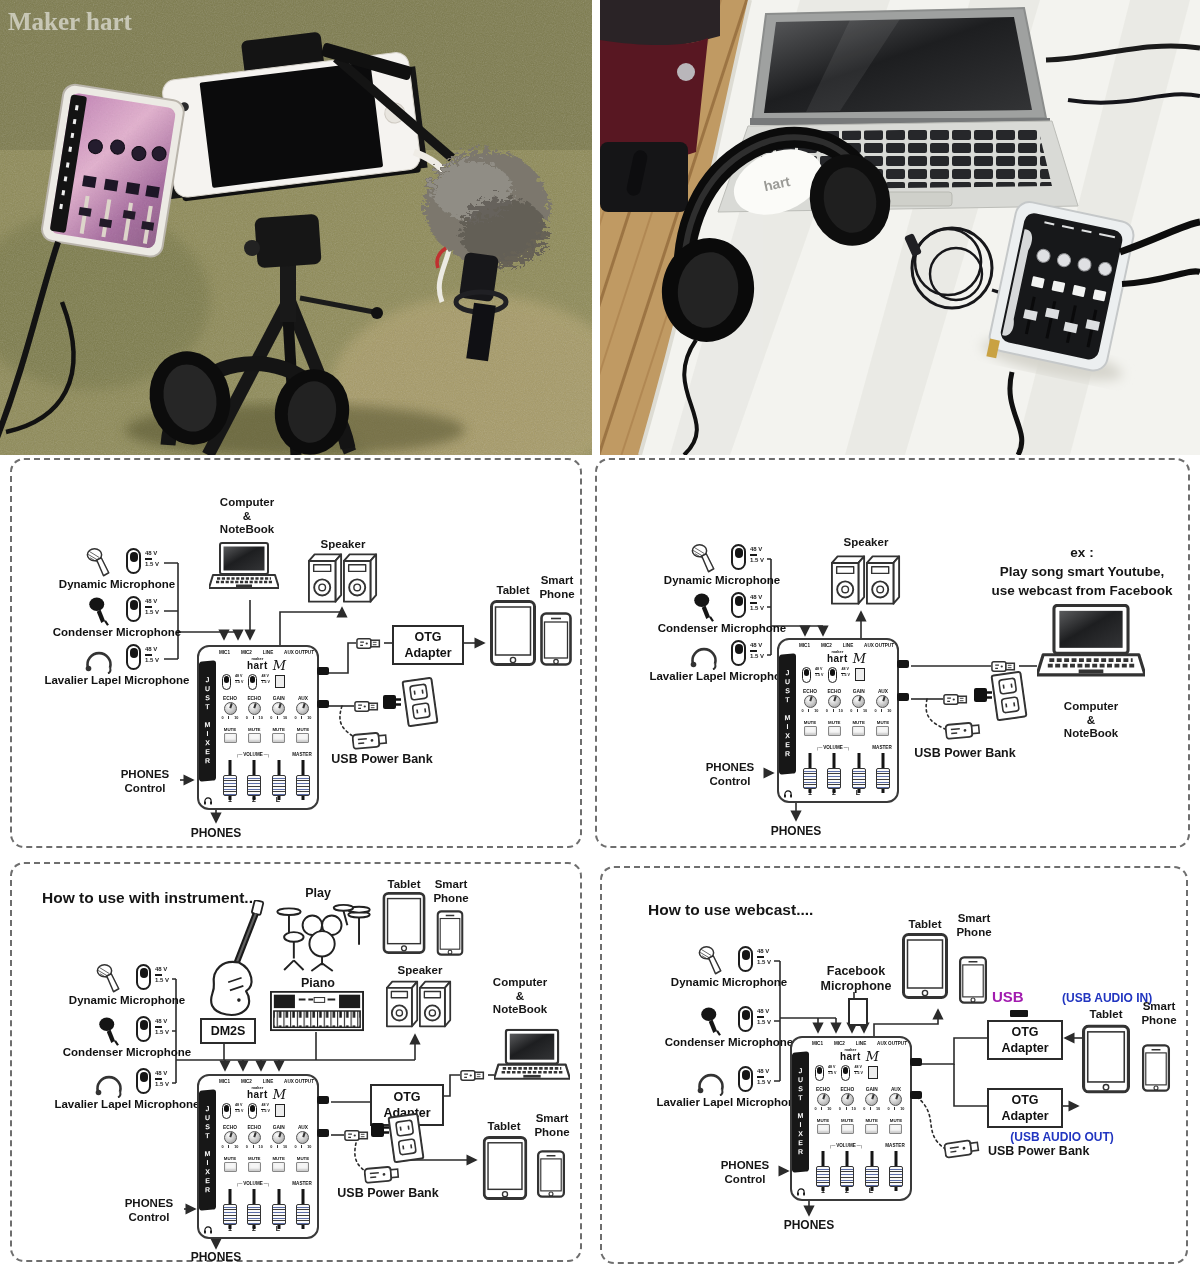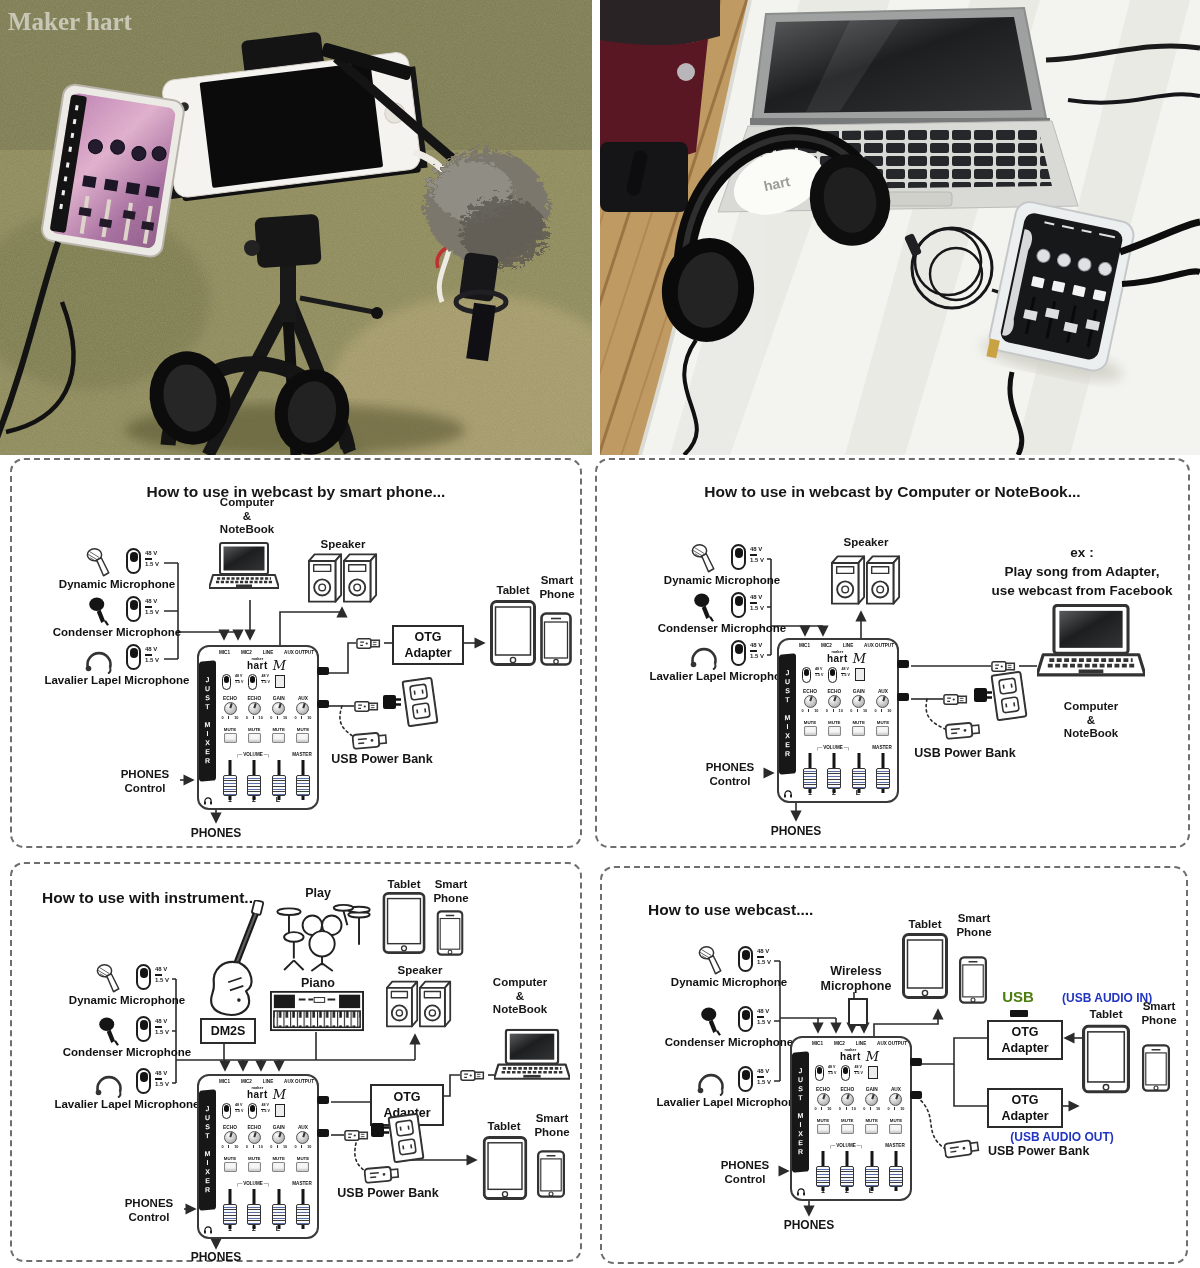--- a/index.html
+++ b/index.html
@@ -23,21 +23,21 @@
   .nw{white-space:nowrap;}
   .ico{position:absolute;}
   .ico svg{width:100%;height:100%;display:block;}
   .otgbox{position:absolute;border:2px solid #2b2b2b;background:#fff;display:flex;flex-direction:column;
           align-items:center;justify-content:center;font-weight:bold;font-size:12.5px;line-height:1.3;}
   .dmbox{position:absolute;border:2px solid #2b2b2b;background:#fff;display:flex;align-items:center;
          justify-content:center;font-weight:bold;font-size:12.5px;}
   .rxbox{position:absolute;border:2px solid #2b2b2b;background:#fff;}
   .nub{position:absolute;background:#141414;border-radius:1px;}
   .blue{position:absolute;color:var(--blue,#2135c0);font-weight:bold;font-size:12px;white-space:nowrap;}
-  .usbbig{position:absolute;font-size:15px;font-weight:bold;color:#4d7c0f;text-align:center;}
+  .usbbig{position:absolute;font-size:15px;font-weight:bold;color:#a21caf;text-align:left;}
   .rot-out{transform:rotate(-8deg);}
   
   .micset{position:absolute;display:flex;flex-direction:column;gap:4px;}
   .gap8{gap:8px;} .gap16{gap:16px;}
   .microw{position:relative;width:190px;height:44px;}
   .mic-ico{position:absolute;left:40px;top:0;width:34px;height:30px;}
   .mic-ico svg{width:100%;height:100%;}
   .vswitch{position:absolute;left:84px;top:0;width:15px;height:26px;border:2px solid #1d1d1d;border-radius:8px;background:#fff;box-sizing:border-box;}
   .vswitch i{position:absolute;left:1.5px;top:1.5px;width:8px;height:10px;background:#141414;border-radius:4px;}
   .swlabs{position:absolute;left:103px;top:2px;display:flex;flex-direction:column;align-items:flex-start;
@@ -463,21 +463,20 @@
       <path class="w arr" d="M238,140 V179"></path>
       <path class="w arr" d="M268,185 V152 H330 V148"></path>
       <path class="w" d="M314,213 H336 V183 H344"></path>
       <path class="w" d="M372,183 H380"></path>
       <path class="w arr" d="M448,183 H472"></path>
       <path class="w" d="M314,246 H342"></path>
       <path class="w dot" d="M330,246 C324,264 332,270 342,277"></path>
       <path class="w arr" d="M168,320 H181"></path>
       <path class="w arr" d="M204,350 V362"></path>
     </svg>
-    <h2 class="ptitle ctr" style="top:10px">How to use in webcast by smart phone...</h2>
     <div class="lab" style="left:200px;top:36px;width:70px">
       <span>Computer</span><br><span>&amp;</span><br><span>NoteBook</span>
     </div>
     <div class="ico" style="left:197px;top:82px;width:70px;height:52px">
         <svg viewBox="0 0 70 52">
           <use href="#i-laptop"></use>
         </svg>
       </div>
     <div class="lab nw" style="left:300px;top:78px;width:62px">Speaker</div>
     <div class="ico" style="left:296px;top:92px;width:70px;height:52px">
@@ -720,29 +719,28 @@
       <path class="w arr" d="M208,166 V175"></path>
       <path class="w arr" d="M226,166 V175"></path>
       <path class="w arr" d="M264,178 V152"></path>
       <path class="w" d="M314,206 H394"></path>
       <path class="w" d="M422,206 H440"></path>
       <path class="w" d="M314,239 H346"></path>
       <path class="w dot" d="M330,239 C326,258 336,263 348,269"></path>
       <path class="w arr" d="M168,313 H176"></path>
       <path class="w arr" d="M199,343 V360"></path>
     </svg>
-    <h2 class="ptitle ctr" style="top:10px">How to use in webcast by Computer or NoteBook...</h2>
     <div class="lab nw" style="left:238px;top:76px;width:62px">Speaker</div>
     <div class="ico" style="left:234px;top:94px;width:70px;height:52px">
         <svg viewBox="0 0 74 54">
           <use href="#i-speakers"></use>
         </svg>
       </div>
     <div class="lab" style="left:355px;top:84px;width:260px;font-size:13.5px;line-height:1.4">
-      <span>ex :</span><br><span>Play song from Adapter,</span><br><span>use webcast from Facebook</span>
+      <span>ex :</span><br><span>Play song smart Youtube,</span><br><span>use webcast from Facebook</span>
     </div>
 
     <div class="micset" style="left:50px;top:84px">
       <div class="microw">
         <span class="mic-ico"><svg viewBox="0 0 36 40">
               <use href="#i-mic-dyn"></use>
             </svg></span>
         <span class="vswitch">
             <i></i>
           </span>
@@ -1312,21 +1310,21 @@
         <span class="swlabs">
             <b>48 V</b>
             <i></i>
             <b>1.5 V</b>
           </span>
         <div class="miclab">Lavalier Lapel Microphone</div>
       </div>
     </div>
 
     <div class="lab" style="left:212px;top:96px;width:84px;font-size:12.5px">
-      <span>Wireless</span><br><span>Microphone</span>
+      <span>Facebook</span><br><span>Microphone</span>
     </div>
     <div class="rxbox" style="left:246px;top:130px;width:16px;height:24px"></div>
 
     <div class="lab nw" style="left:292px;top:50px;width:62px">Tablet</div>
     <div class="ico" style="left:300px;top:64px;width:46px;height:68px">
         <svg viewBox="0 0 46 66">
           <use href="#i-tablet"></use>
         </svg>
       </div>
     <div class="lab" style="left:348px;top:44px;width:48px">Smart Phone</div>

